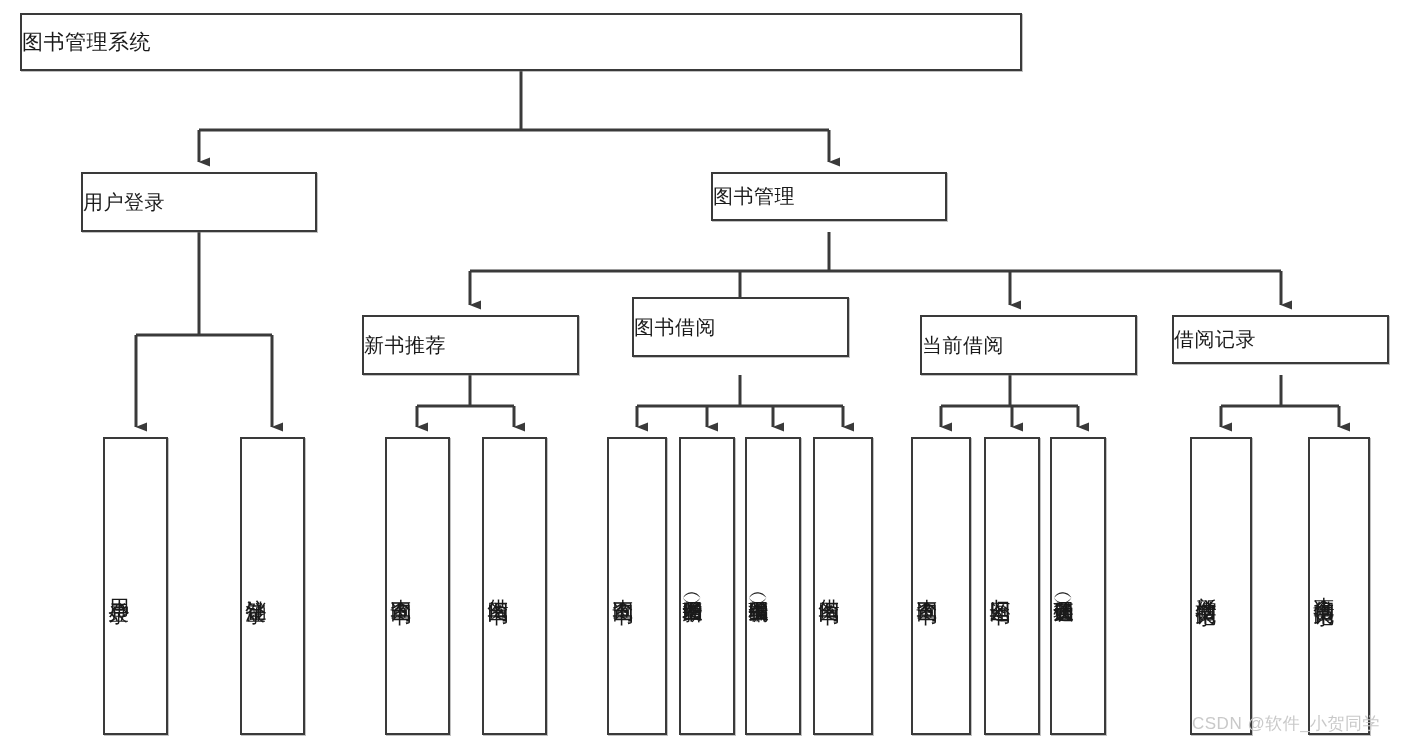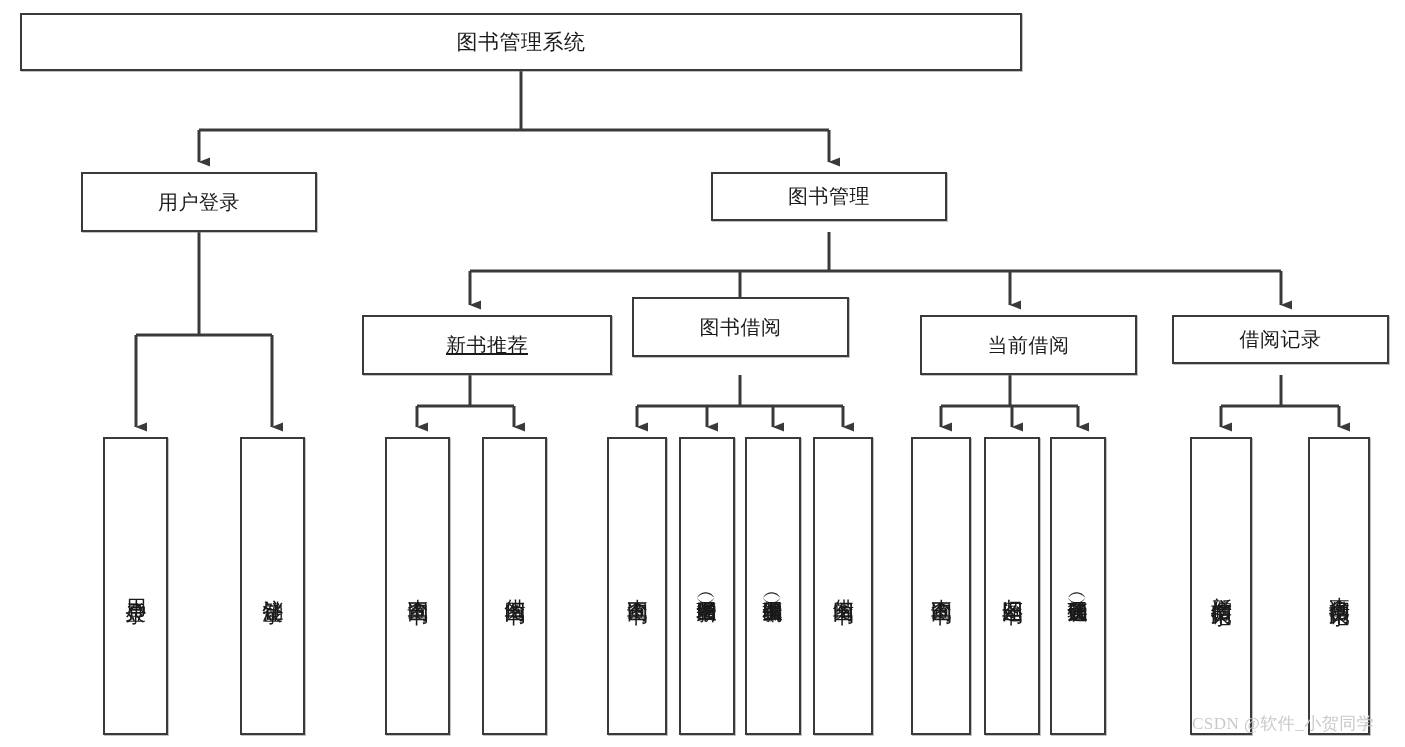--- a/index.html
+++ b/index.html
@@ -26,21 +26,20 @@
     height: 747px;
     pointer-events: none;
   }
   .node {
     position: absolute;
     box-sizing: border-box;
     border: 2px solid #3a3a3a;
     background: #ffffff;
     display: flex;
     align-items: center;
-    justify-content: center;
     color: #1a1a1a;
     box-shadow: 1px 1px 0 rgba(120,120,120,0.45);
   }
   .node .lbl {
     display: block;
     text-align: center;
     line-height: 1.22;
     letter-spacing: 0.5px;
     white-space: nowrap;
   }
@@ -67,21 +66,21 @@
     line-height: 1.2;
   }
   .watermark {
     position: absolute;
     left: 1192px;
     top: 712px;
     font-size: 17px;
     color: #c9c9c9;
     letter-spacing: 0.5px;
     white-space: nowrap;
-    font-family: Liberation Serif, serif;
+    font-family: Liberation Sans, sans-serif;
   }
 </style>
 </head>
 <body>
 
 <div id="canvas">
 
   <svg id="edges" viewBox="0 0 1405 747" xmlns="http://www.w3.org/2000/svg">
     <defs>
       <marker id="arrowhead" markerWidth="10" markerHeight="12" refX="5" refY="11" orient="auto" markerUnits="userSpaceOnUse">
@@ -139,21 +138,21 @@
     <span class="lbl">图书管理系统</span>
   </div>
 
   <div class="node lvl2" style="left: 81px; top: 172px; width: 236px; height: 60px;">
     <span class="lbl">用户登录</span>
   </div>
   <div class="node lvl2" style="left: 711px; top: 172px; width: 236px; height: 49px;">
     <span class="lbl">图书管理</span>
   </div>
 
-  <div class="node lvl3" style="left: 362px; top: 315px; width: 250px; height: 60px; text-decoration: underline;">
+  <div class="node lvl3" style="left: 362px; top: 315px; width: 217px; height: 60px;">
     <span class="lbl">新书推荐</span>
   </div>
   <div class="node lvl3" style="left: 632px; top: 297px; width: 217px; height: 60px;">
     <span class="lbl">图书借阅</span>
   </div>
   <div class="node lvl3" style="left: 920px; top: 315px; width: 217px; height: 60px;">
     <span class="lbl">当前借阅</span>
   </div>
   <div class="node lvl3" style="left: 1172px; top: 315px; width: 217px; height: 49px;">
     <span class="lbl">借阅记录</span>

